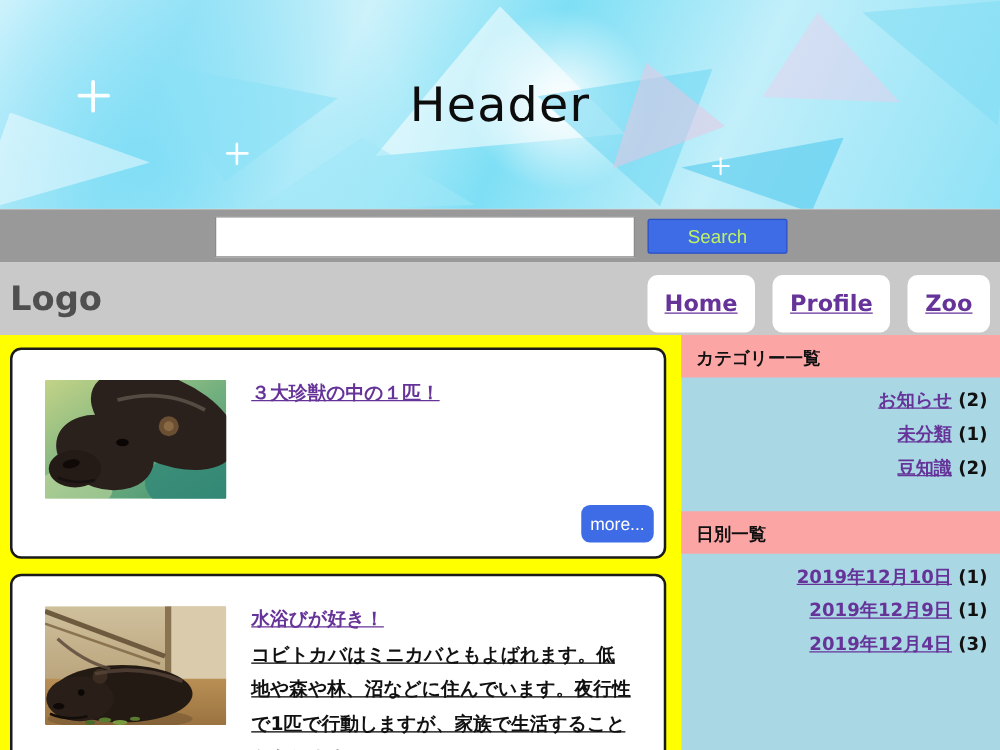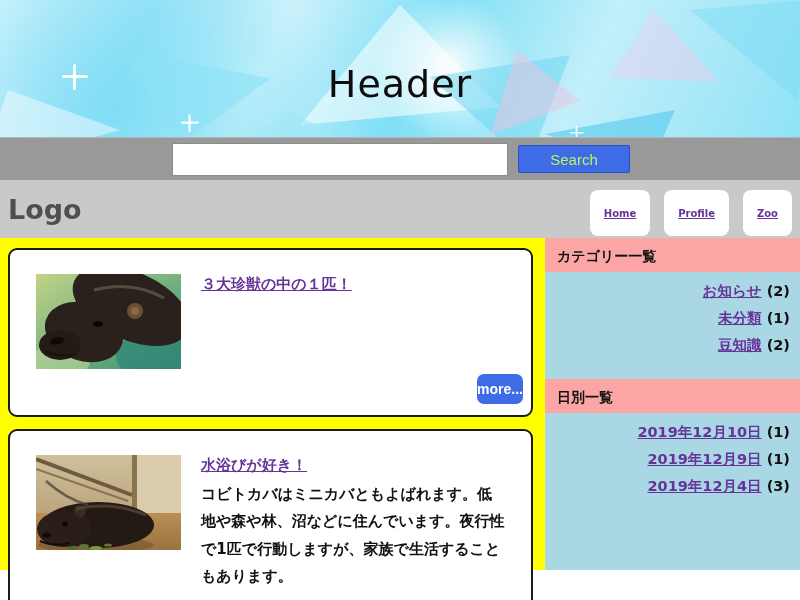--- a/index.html
+++ b/index.html
@@ -1,20 +1,20 @@
 <!DOCTYPE html>
 <html><head>
 <meta charset="utf-8">
 <style>
   * { margin:0; padding:0; box-sizing:border-box; }
   body { font-family:"DejaVu Sans","Liberation Sans",sans-serif; }
   .page { width:800px; height:600px; overflow:hidden; background:#fff; position:relative; }
 
   
-  .hero { height:137px; position:relative; overflow:hidden;
+  .hero { height:167px; position:relative; overflow:hidden;
     background:
       radial-gradient(circle at 56% 48%, rgba(255,255,255,.95) 0%, rgba(255,255,255,0) 16%),
       radial-gradient(circle at 15% 80%, rgba(120,220,245,.8) 0%, rgba(120,220,245,0) 30%),
       linear-gradient(115deg,#d9f5fd 0%,#9fe4f7 18%,#cdf2fb 34%,#7edff5 52%,#c2effa 72%,#8fe2f6 100%);
   }
   .tri { position:absolute; }
   .t1 { left:300px; top:5px; width:200px; height:120px; background:rgba(255,255,255,.55); clip-path:polygon(50% 0,0 100%,100% 85%); }
   .t2 { left:430px; top:55px; width:140px; height:110px; background:rgba(110,215,242,.55); clip-path:polygon(0 20%,100% 0,70% 100%); }
   .t3 { left:490px; top:50px; width:90px; height:85px; background:rgba(238,196,226,.5); clip-path:polygon(30% 0,100% 60%,0 100%); }
   .t4 { left:610px; top:10px; width:110px; height:90px; background:rgba(240,205,235,.45); clip-path:polygon(40% 0,100% 80%,0 75%); }
@@ -31,34 +31,34 @@
   
   .searchbar { height:43px; background:#999999; display:flex; align-items:center; padding-left:172px; border-top:1px solid #b5b5b5; }
   .search-input { width:336px; height:33px; background:#fff; border:1px solid #8b8b8b; font-size:15px; padding:0 7px; }
   .search-button { margin-left:10px; width:112px; height:28px; background:#3d6ce6; color:#bef264; border:1px solid #2a4fc4; border-radius:2px; font-size:15px; cursor:pointer; }
 
   
   .logobar { height:58px; background:#c9c9c9; display:flex; align-items:center; justify-content:space-between; padding:0 8px; }
   .logo { font-size:27px; font-weight:bold; color:#4f4f4f; }
   .nav { display:flex; gap:14px; align-self:flex-end; margin-bottom:2px; }
   .navbox { background:#fff; border-radius:8px; height:46px; display:flex; align-items:center; justify-content:center; padding:0 14px; text-decoration:none; cursor:pointer; }
-  .navlink { color:#663399; text-decoration:underline; font-size:10px; font-weight:600;text-align:center; }
+  .navlink { color:#663399; text-decoration:underline; font-size:18px; font-weight:600;text-align:center; }
 
   
   .content { display:flex; height:332px; }
   .main { width:545px; background:#ffff00; padding:10px 12px 0 8px; }
   .card { background:#fff; border:2px solid #1a1a1a; border-radius:9px; position:relative; padding:24px 26px 12px 26px; }
   .card-1 { height:169px; margin-bottom:12px; }
   .card-2 { height:330px; }
   .card-top { display:flex; gap:20px; }
   .art-img { width:145px; height:95px; flex-shrink:0; border-radius:1px; }
-  .card-text { flex:1; }
+  .card-text { flex:1;text-decoration:underline; }
   .article-title { color:#663399; font-weight:600; font-size:15px; text-decoration:underline; display:inline-block; margin:1px 0 6px; cursor:pointer; }
   .article-body { font-size:15px; line-height:1.82; color:#111; font-weight:600; }
-  .more-button { width:46px; height:30px; background:#3d6ce6; color:#fff; border:none; border-radius:7px; font-size:14px; cursor:pointer;font-weight:bold; }
+  .more-button { width:58px; height:30px; background:#3d6ce6; color:#fff; border:none; border-radius:7px; font-size:14px; cursor:pointer; }
   .more-abs { position:absolute; right:8px; bottom:11px; }
 
   
   .sidebar { flex:1; background:#a9d8e4; }
   .side-header { background:#fca5a5; padding:10px 12px 6px; font-weight:bold; color:#111; font-size:14px; }
   .side-list { list-style:none; padding:10px 10px 24px 30px; display:grid; gap:8px;text-align:right; }
   .side-list li { font-size:14.5px; font-weight:600; color:#111; line-height:19px; }
   .side-link { color:#663399; text-decoration:underline; cursor:pointer; }
 </style>
 </head>

